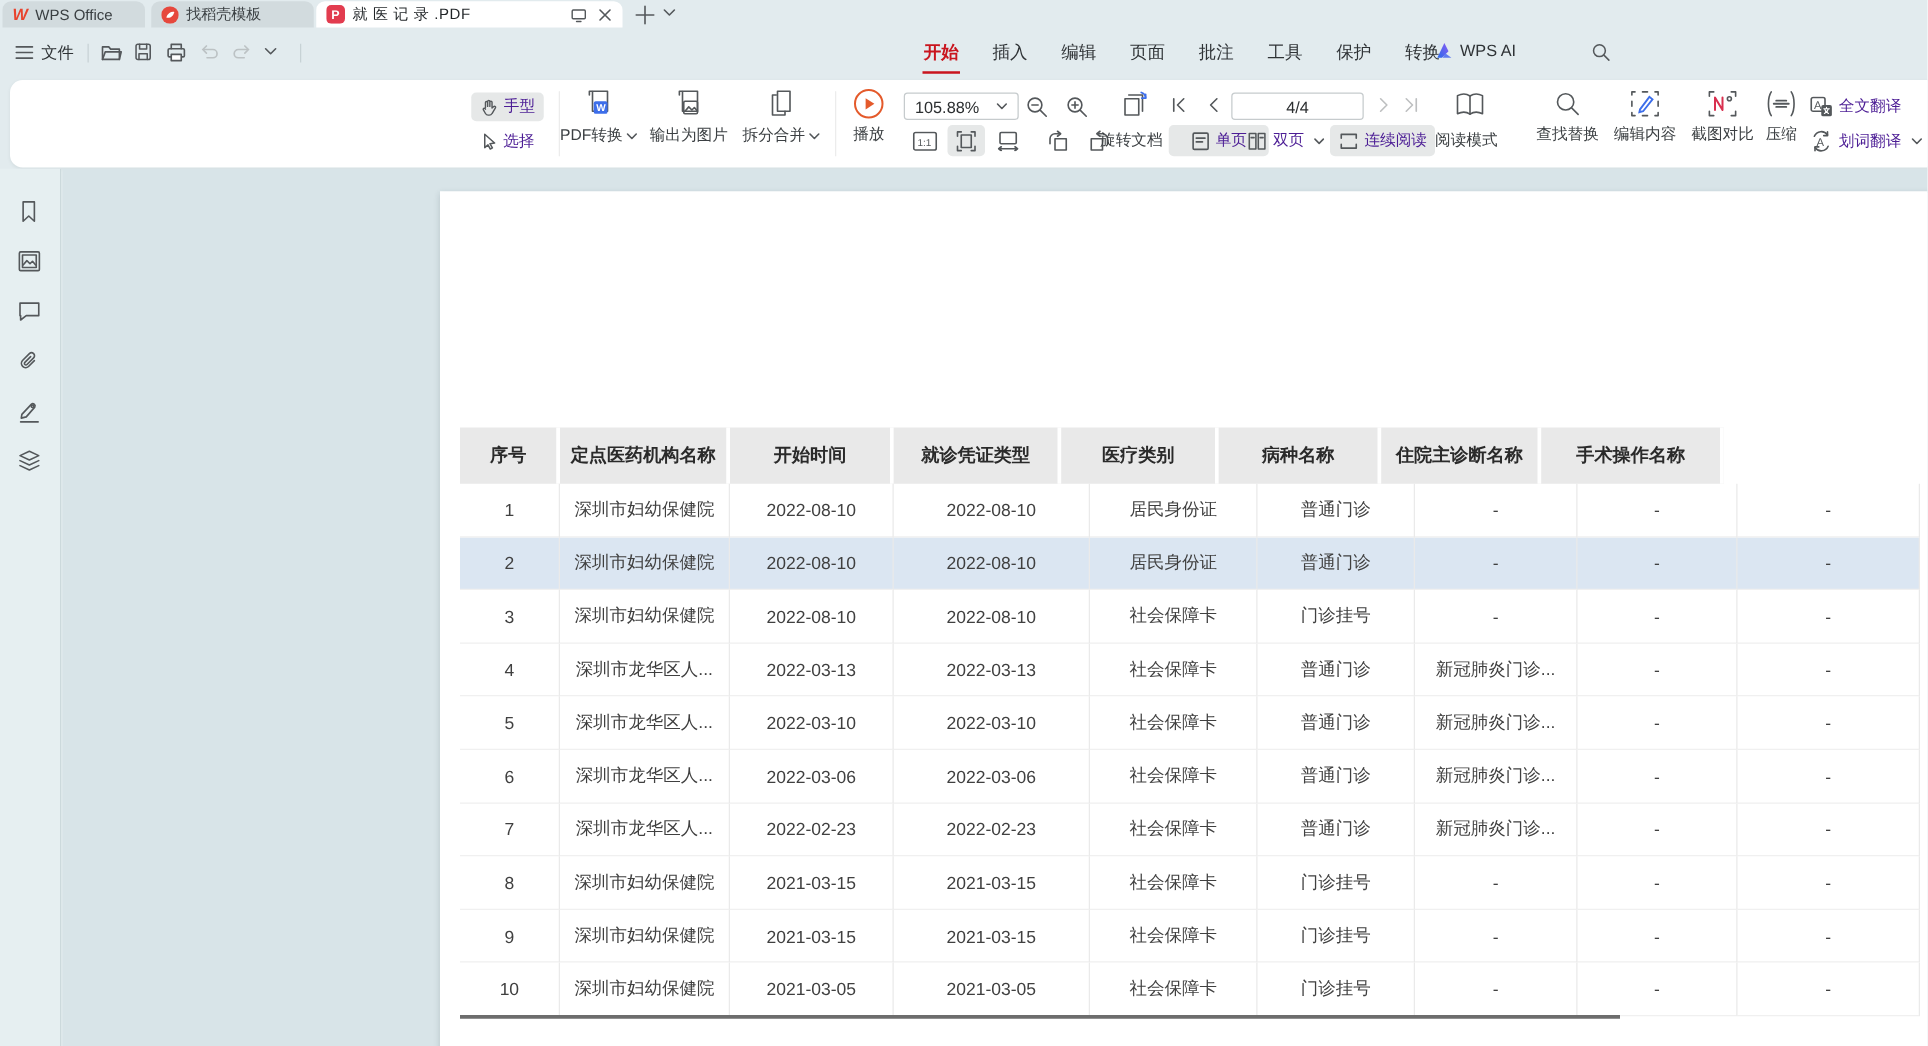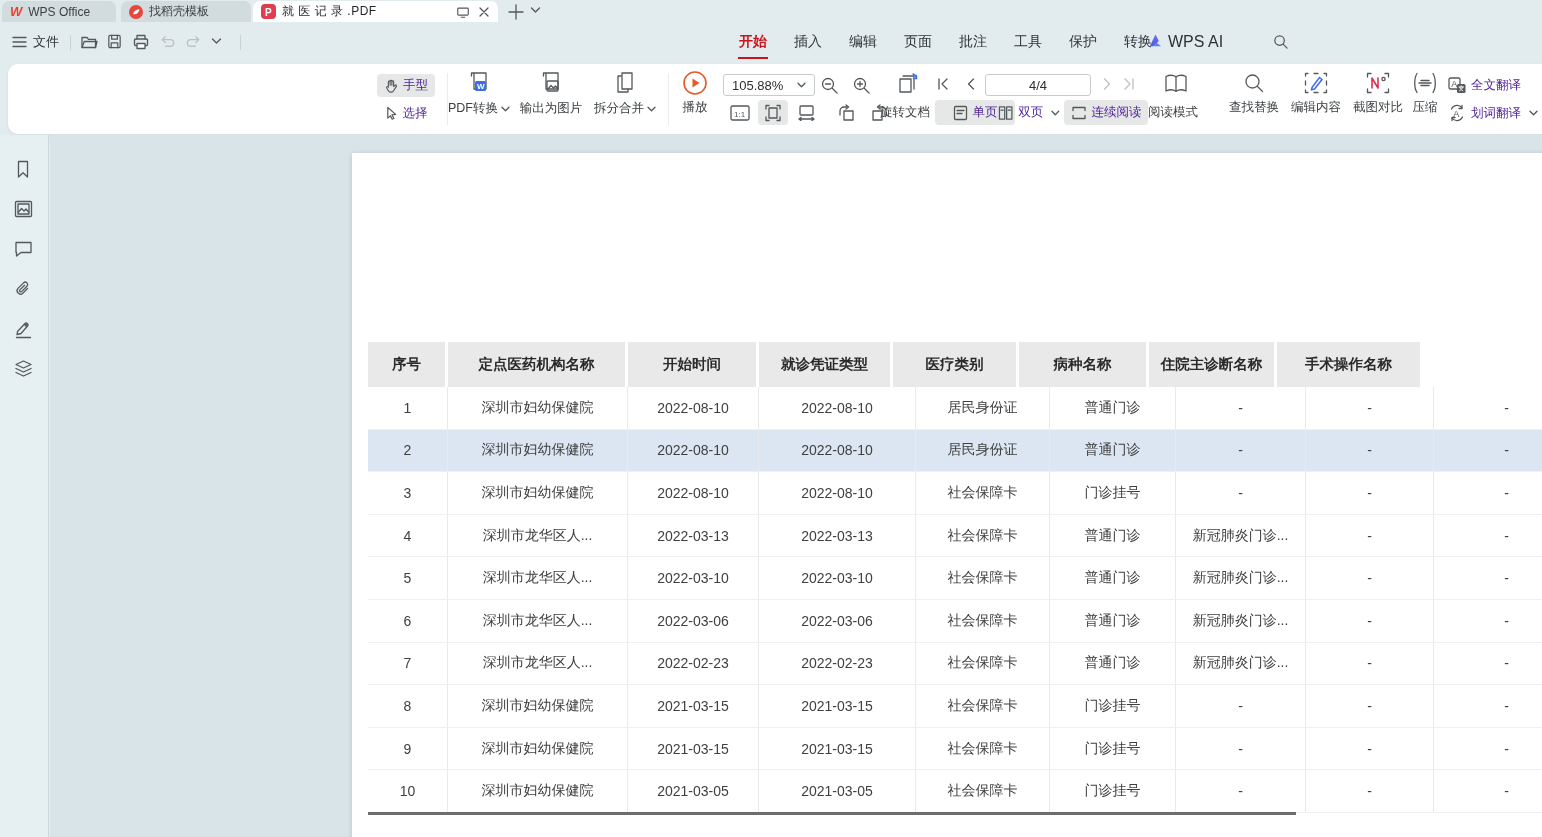--- a/index.html
+++ b/index.html
@@ -24,21 +24,21 @@
 
   
   .menubar { position:absolute; left:0; top:22px; width:100%; height:40px; }
   .file-menu { position:absolute; left:12px; top:11px; display:flex; align-items:center; gap:6px; font-size:13px; }
   .vdiv { position:absolute; width:1px; background:#c7d2d5; }
   .qbtn { position:absolute; top:11px; width:18px; height:18px; }
   .menus { position:absolute; left:738px; top:0; height:40px; display:flex; align-items:center; }
   .menu-item { font-size:14px; margin-right:25px; position:relative; padding:4px 1px; }
   .menu-item.active { color:#c9151e; font-weight:bold; }
   .menu-item.active::after { content:""; position:absolute; left:0; right:0; bottom:-4px; height:2.5px; background:#c9151e; }
-  .ai-menu { position:absolute; left:1148px; top:11px; display:flex; align-items:flex-start; gap:5px; font-size:16px; }
+  .ai-menu { position:absolute; left:1148px; top:11px; display:flex; align-items:center; gap:5px; font-size:13px; }
   .searchbtn { position:absolute; left:1272px; top:11px; width:18px; height:18px; }
 
   
   .toolbar { position:absolute; left:8px; top:64px; width:1546px; height:70px; background:#fff; border-radius:10px; box-shadow:0 1px 3px rgba(40,60,70,.08); }
   .tb { position:absolute; display:flex; align-items:center; gap:5px; font-size:12.5px; color:#4c1d95; white-space:nowrap; }
   .pill { background:#e6e8e8; border-radius:4px; justify-content:center; }
   .tcol { position:absolute; display:flex; flex-direction:column; align-items:center; font-size:12.5px; color:#3c4043; white-space:nowrap; }
   .tdiv { position:absolute; top:9px; height:52px; width:1px; background:#ececec; }
   .inputbox { position:absolute; border:1px solid #c6cbcd; border-radius:3px; height:22px; background:#fff; display:flex; align-items:center; font-size:13px; color:#2c2f31; }
   .chev { margin-left:3px; }
@@ -50,21 +50,21 @@
   .canvas { position:absolute; left:50px; top:135px; right:0; bottom:0; background:#d8e4e8; }
   .page { position:absolute; left:302px; top:18px; width:1240px; height:690px; background:#fff; box-shadow:0 1px 5px rgba(30,50,60,.18); overflow:hidden; }
 
   
   .doc-table { position:absolute; left:16px; top:189px; }
   .trow { display:flex; height:42.6px; background:#fff; }
   .trow.head { height:45px; background:transparent; }
   .trow.hl { background:#dbe6f2; }
   .cell { display:flex; align-items:center; justify-content:center; font-size:14px; color:#404040; border-right:1px solid #eaeaea; border-bottom:1px solid #f0f0f0; overflow:hidden; }
   .head .cell { background:#e9e9e9; font-weight:bold; font-size:14.5px; color:#2a2a2a; border-right:3px solid #ffffff; border-bottom:none; }
-  .c0{width:80px;} .c1{width:180px;text-align:right;} .c2{width:131px;} .c3{width:157px;} .c4{width:134px;} .c5{width:126px;} .c6{width:130px;} .c7{width:128px;} .c8{width:146px;}
+  .c0{width:80px;} .c1{width:136px;text-align:right;} .c2{width:131px;} .c3{width:157px;} .c4{width:134px;} .c5{width:126px;} .c6{width:130px;} .c7{width:128px;} .c8{width:146px;}
   .tbl-bottom { position:absolute; left:16px; top:659px; width:928px; height:2.5px; background:#6d6d6d; }
 </style>
 </head>
 <body>
 
 <div class="tabbar">
   <div class="tab inactive tab-wps">
     <span class="wlogo">W</span>
     <span>WPS Office</span>
   </div>

